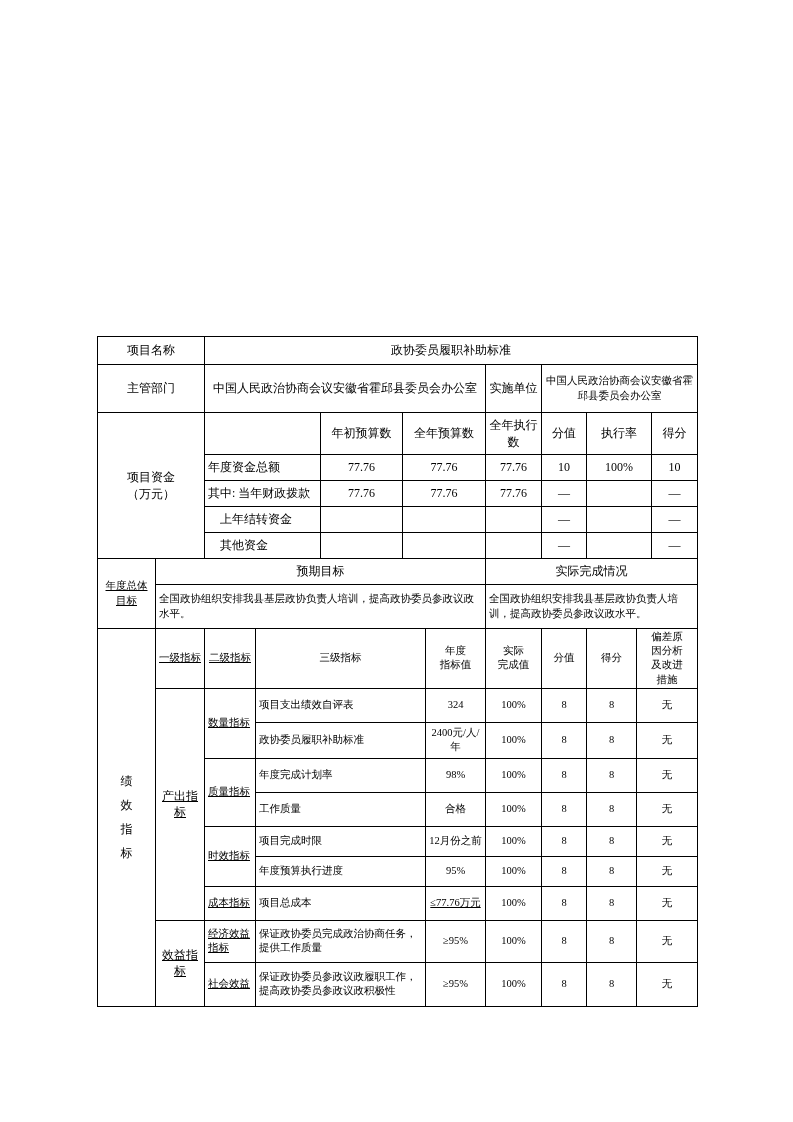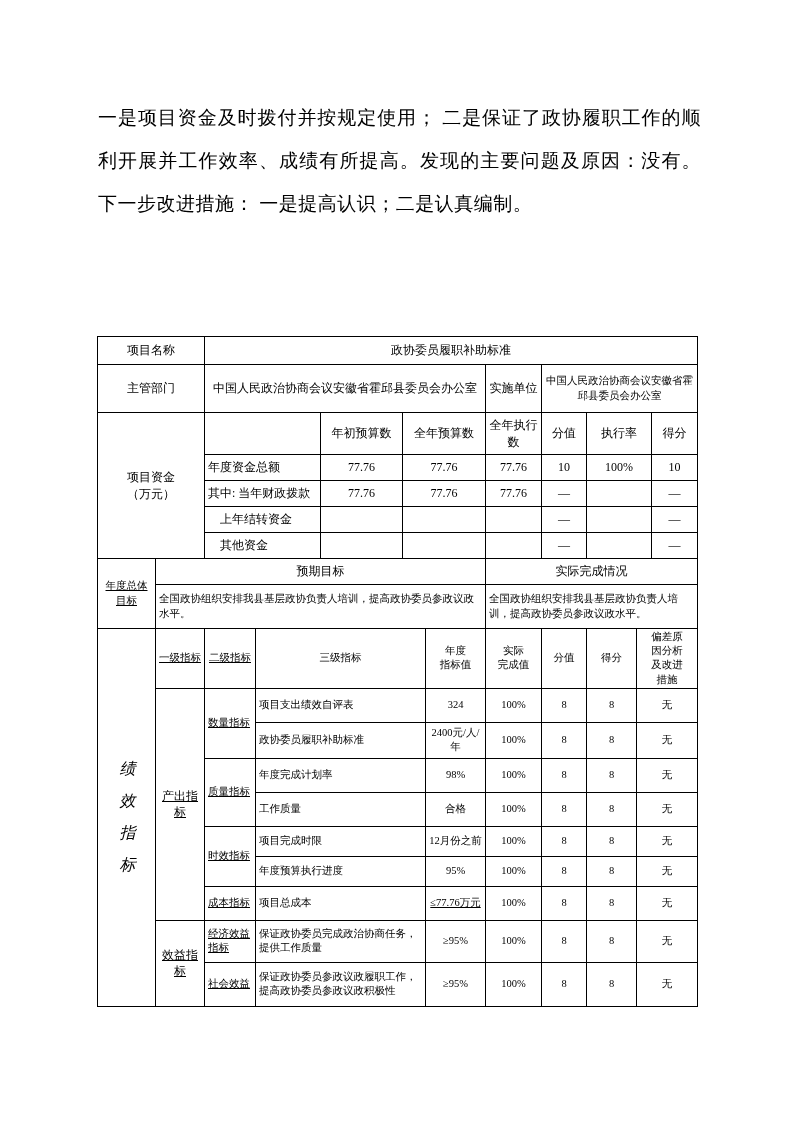--- a/index.html
+++ b/index.html
@@ -50,29 +50,28 @@
     overflow: hidden;
   }
   .left   { text-align: left !important; }
   .small  { font-size: 10.5px !important; }
   .indent { padding-left: 15px !important; }
   .prewrap  { white-space: pre-line; }
   .breakall { word-break: break-all; text-decoration: underline; }
   .vert {
     width: 14px; margin: 0 auto;
     word-break: break-all;
-    line-height: 2.0; font-size: 16px; font-style: italic;
+    line-height: 2.0; font-size: 12px;
   }
 </style>
 </head>
 <body>
 
 <div class="doc">
 
-  <div class="para">一是项目资金及时拨付并按规定使用； 二是保证了政协履职工作的顺利开展并工作效率、成绩有所提高。发现的主要问题及原因：没有。下一步改进措施： 一是提高认识；二是认真编制。</div>
 
 
   <table class="selfeval">
     <colgroup>
       <col style="width:58px">
         <col style="width:49px">
         <col style="width:51px">
         <col style="width:65px">
       <col style="width:82px">
         <col style="width:23px">

